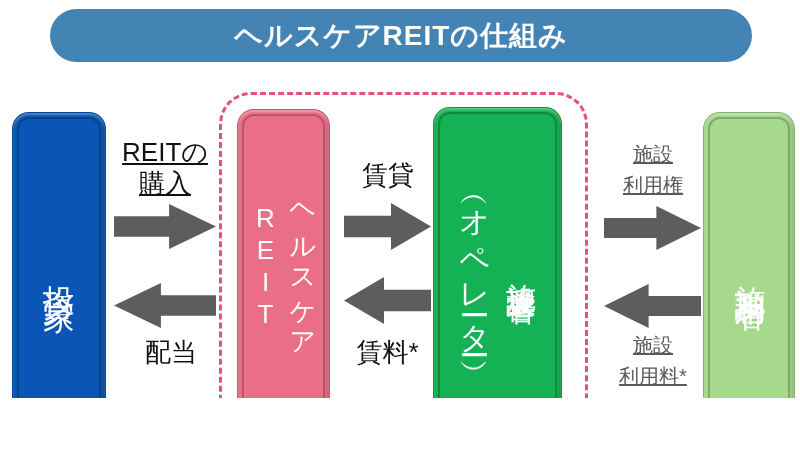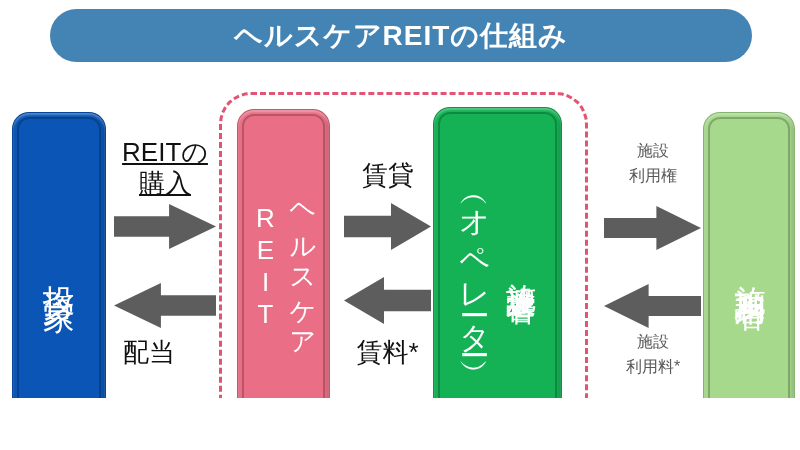--- a/index.html
+++ b/index.html
@@ -54,23 +54,23 @@
   .a-dividend   { left:114px; top:283px; width:102px; height:45px; }
   .a-lease      { left:344px; top:203px; width:87px;  height:47px; }
   .a-rent       { left:344px; top:277px; width:87px;  height:47px; }
   .a-usageright { left:604px; top:206px; width:97px;  height:44px; }
   .a-usagefee   { left:604px; top:284px; width:97px;  height:44px; }
   
   .flow-label {
     position:absolute; text-align:center; white-space:pre-line;
   }
   .flow-label.dark { color:var(--label-dark,#111111); font-size:26px; line-height:1.2; }
-  .flow-label.gray { color:var(--label-gray,#595959); font-size:16px; line-height:1.55; }
+  .flow-label.gray { color:var(--label-gray,#595959); font-size:20px; line-height:1.55;text-decoration:underline; }
   .l-purchase   { left:110px; top:137px; width:110px;text-decoration:underline; }
-  .l-dividend   { left:94px; top:337px; width:110px; }
+  .l-dividend   { left:116px; top:337px; width:110px; }
   .l-lease      { left:338px; top:160px; width:100px; }
   .l-rent       { left:334px; top:337px; width:107px; }
   .l-usageright { left:598px; top:139px; width:110px; }
   .l-usagefee   { left:596px; top:330px; width:114px; }
 </style>
 </head>
 <body>
 
 <div class="stage">
 

